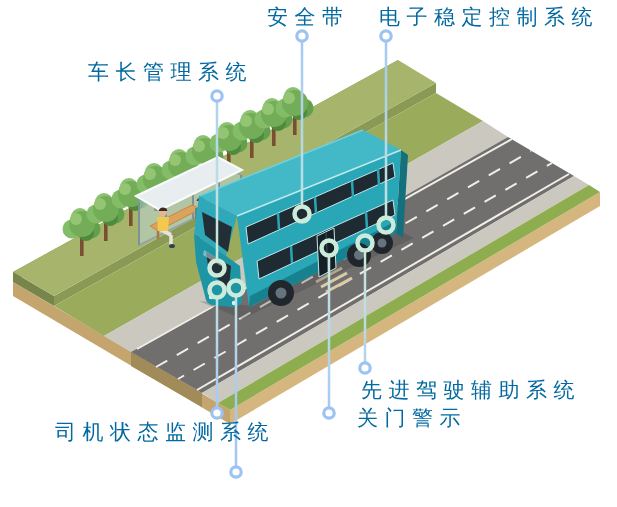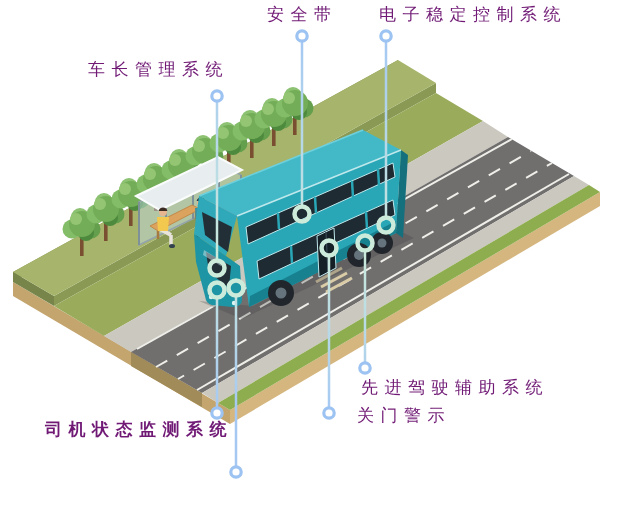--- a/index.html
+++ b/index.html
@@ -3,30 +3,30 @@
 <meta charset="utf-8">
 <style>
   html,body{margin:0;padding:0;background:#ffffff;}
   #canvas{
     position:relative;width:617px;height:507px;overflow:hidden;background:#ffffff;
     font-family:"Liberation Sans","DejaVu Sans",sans-serif;
   }
   #scene{position:absolute;left:0;top:0;}
   .callout-label{
     position:absolute;
-    font-size:17px;
+    font-size:21px;
     letter-spacing:6.5px;
-    color:#701a75;
+    color:#0369a1;
     white-space:nowrap;
     line-height:1.05;
   }
   .lbl-seat-belt{left:267px;top:6px;}
   .lbl-esc{left:379px;top:6px;}
   .lbl-captain{left:88px;top:61px;}
-  .lbl-driver-monitor{left:45px;top:421px;font-weight:bold;}
+  .lbl-driver-monitor{left:55px;top:421px;}
   .lbl-adas{left:144px;top:479px;}
   .lbl-door-warning{left:321px;top:407px;margin-left:36px;}
   .lbl-retarder{left:361px;top:379px;}
 </style>
 </head>
 <body>
 
 <div id="canvas">
 
 <svg id="scene" width="617" height="507" viewBox="0 0 617 507">

